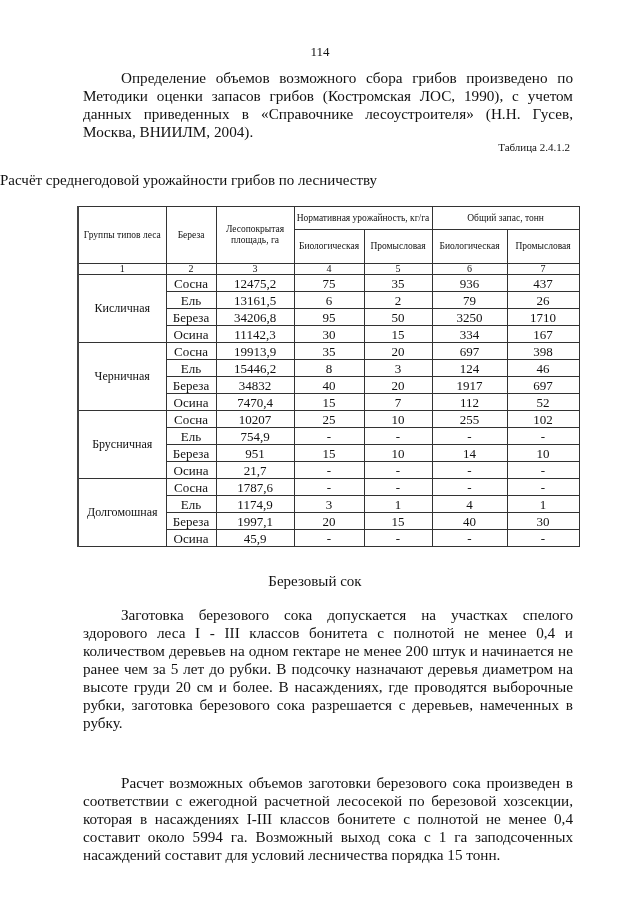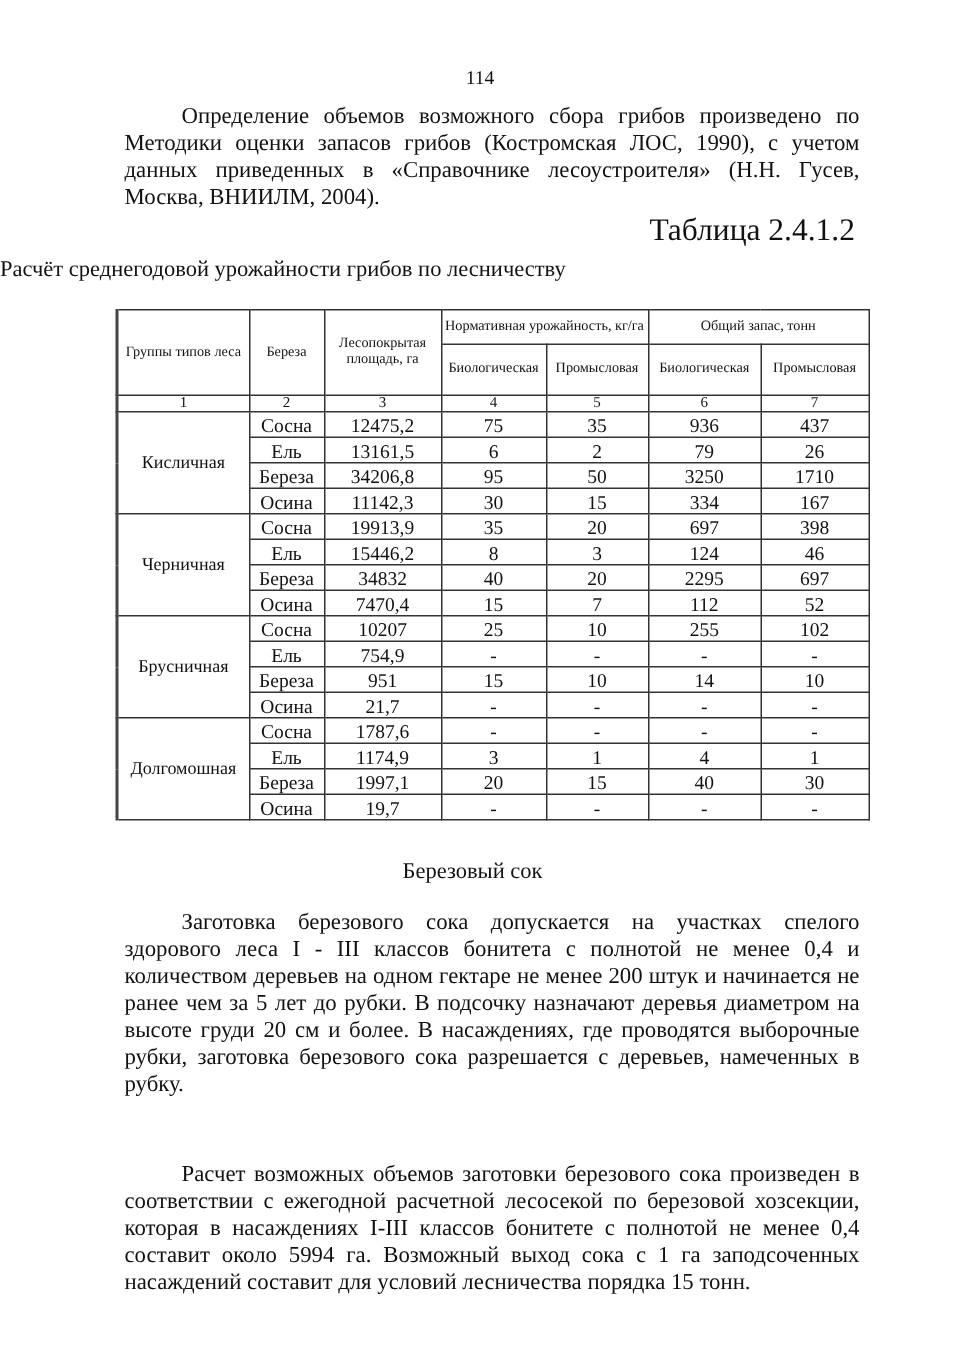--- a/index.html
+++ b/index.html
@@ -3,21 +3,21 @@
 <meta charset="utf-8">
 <style>
   html, body { margin:0; padding:0; background:#ffffff; }
   body { width:640px; height:905px; position:relative; overflow:hidden;
          font-family:"Liberation Serif", serif; color:#111; }
   .page-num { position:absolute; top:44px; left:0; width:640px; text-align:center; font-size:13px; }
   .para { position:absolute; left:83px; width:490px; font-size:15.2px; line-height:18px;
           text-align:justify; text-align-last:left; }
   .para .ind { display:inline-block; width:38px; }
   .p1 { top:69px; }
-  .table-ref { position:absolute; top:141px; right:70px; font-size:21px; }
+  .table-ref { position:absolute; top:141px; right:70px; font-size:11px; }
   .table-title { position:absolute; top:172px; left:0; width:512px; text-align:left; font-size:15px; }
   table.grid { position:absolute; top:206px; left:77px; width:501px; border-collapse:collapse;
                table-layout:fixed; }
   table.grid td { border:1px solid #333; text-align:center; vertical-align:middle; padding:0;
                   font-size:13px; line-height:15px; }
   table.grid tr.hdr1 td, table.grid tr.hdr2 td { font-size:9.5px; line-height:11px; }
   table.grid tr.hdr1 td { height:22px; }
   table.grid tr.hdr2 td { height:33px; }
   table.grid tr.nums td { font-size:10px; height:10px; line-height:10px; }
   table.grid tr.row td { height:16px; }
@@ -119,21 +119,21 @@
         <td>8</td>
         <td>3</td>
         <td>124</td>
         <td>46</td>
       </tr>
       <tr class="row">
         <td>Береза</td>
         <td>34832</td>
         <td>40</td>
         <td>20</td>
-        <td>2295</td>
+        <td>1917</td>
         <td>697</td>
       </tr>
       <tr class="row">
         <td>Осина</td>
         <td>7470,4</td>
         <td>15</td>
         <td>7</td>
         <td>112</td>
         <td>52</td>
       </tr>
@@ -190,21 +190,21 @@
       <tr class="row">
         <td>Береза</td>
         <td>1997,1</td>
         <td>20</td>
         <td>15</td>
         <td>40</td>
         <td>30</td>
       </tr>
       <tr class="row">
         <td>Осина</td>
-        <td>19,7</td>
+        <td>45,9</td>
         <td>-</td>
         <td>-</td>
         <td>-</td>
         <td>-</td>
       </tr>
     </tbody>
 </table>
 
 <div class="sec-title">Березовый сок</div>
 

